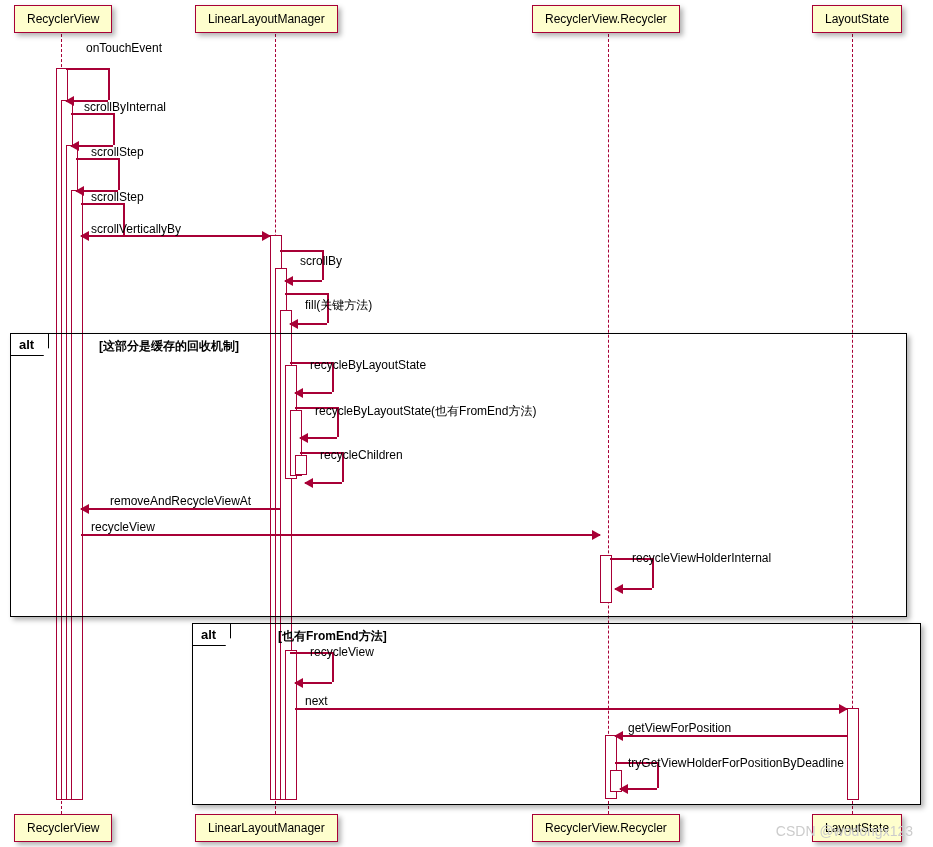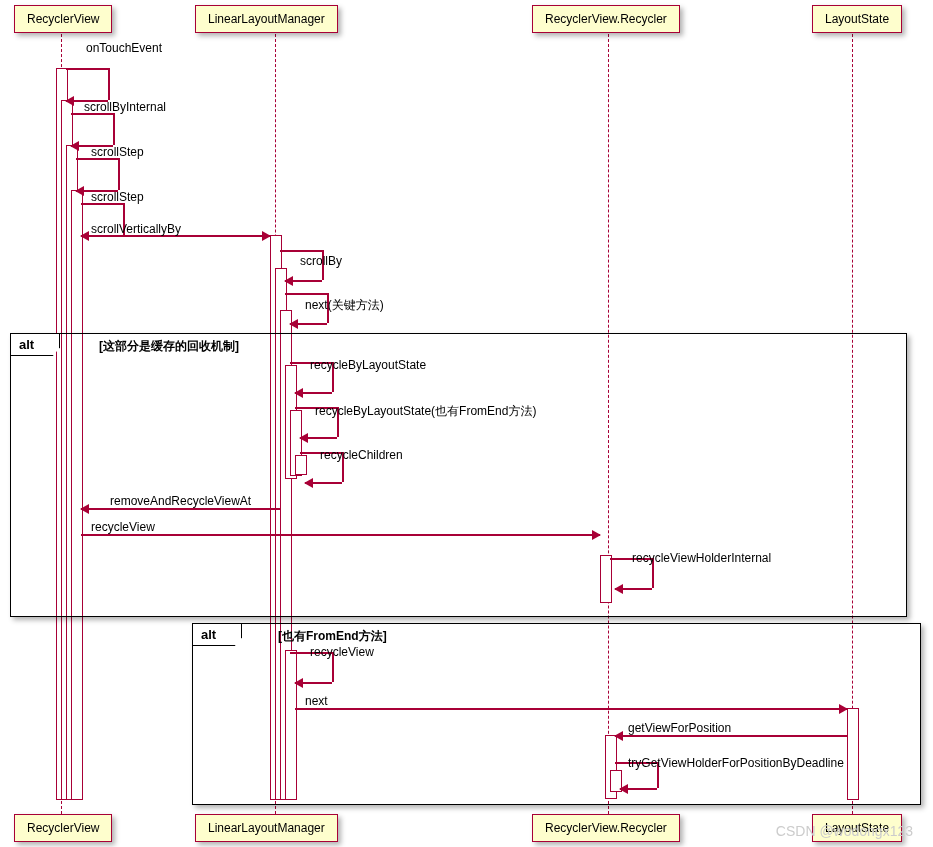--- a/index.html
+++ b/index.html
@@ -9,21 +9,21 @@
   .msg{position:absolute;font-size:12px;z-index:5;white-space:nowrap}
   .arrow-r{position:absolute;height:1.5px;background:#a80036;z-index:4}
   .arrow-r::after{content:'';position:absolute;right:-1px;top:-4px;border-left:9px solid #a80036;border-top:5px solid transparent;border-bottom:5px solid transparent}
   .arrow-l{position:absolute;height:1.5px;background:#a80036;z-index:4}
   .arrow-l::after{content:'';position:absolute;left:-1px;top:-4px;border-right:9px solid #a80036;border-top:5px solid transparent;border-bottom:5px solid transparent}
   .selfcall{position:absolute;z-index:4}
   .selfcall .h1,.selfcall .h2{position:absolute;height:1.5px;background:#a80036;width:42px;left:0}
   .selfcall .v{position:absolute;width:1.5px;background:#a80036;left:42px}
   .selfcall .h2::after{content:'';position:absolute;left:-1px;top:-4px;border-right:9px solid #a80036;border-top:5px solid transparent;border-bottom:5px solid transparent}
   .altbox{position:absolute;border:1.5px solid #000;z-index:6;box-shadow:3px 3px 5px rgba(0,0,0,.3);pointer-events:none}
-  .alt-tag{position:absolute;left:0;top:0;background:#fff;border-right:1.5px solid #000;border-bottom:1.5px solid #000;padding:3px 25px 3px 8px;font-weight:bold;font-size:13px;clip-path:polygon(0 0,100% 0,100% 60%,85% 100%,0 100%)}
+  .alt-tag{position:absolute;left:0;top:0;background:#fff;border-right:1.5px solid #000;border-bottom:1.5px solid #000;padding:3px 14px 3px 8px;font-weight:bold;font-size:13px;clip-path:polygon(0 0,100% 0,100% 60%,85% 100%,0 100%)}
   .alt-cond{position:absolute;font-weight:bold;font-size:12px}
   .watermark{position:absolute;right:20px;bottom:8px;color:#ccc;font-size:14px;z-index:20}
 </style>
 </head>
 <body>
 
 <div class="participant" style="left:14px;top:5px">RecyclerView</div>
 <div class="participant" style="left:195px;top:5px">LinearLayoutManager</div>
 <div class="participant" style="left:532px;top:5px">RecyclerView.Recycler</div>
 <div class="participant" style="left:812px;top:5px">LayoutState</div>
@@ -93,21 +93,21 @@
     <div class="v" style="top:0;height:30px"></div>
     <div class="h2" style="top:30px;left:5px;width:37px"></div>
   </div>
 <div class="msg" style="left:300px;top:254px">scrollBy</div>
 
 <div class="selfcall" style="left:285px;top:293px">
     <div class="h1" style="top:0"></div>
     <div class="v" style="top:0;height:30px"></div>
     <div class="h2" style="top:30px;left:5px;width:37px"></div>
   </div>
-<div class="msg" style="left:305px;top:297px">next(关键方法)</div>
+<div class="msg" style="left:305px;top:297px">fill(关键方法)</div>
 
 <div class="altbox" style="left:10px;top:333px;width:895px;height:282px">
   <div class="alt-tag">alt</div>
   <div class="alt-cond" style="left:88px;top:4px">[这部分是缓存的回收机制]</div>
 </div>
 
 <div class="selfcall" style="left:290px;top:362px">
     <div class="h1" style="top:0"></div>
     <div class="v" style="top:0;height:30px"></div>
     <div class="h2" style="top:30px;left:5px;width:37px"></div>

